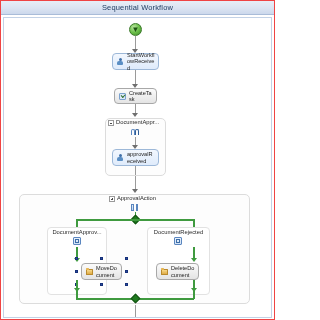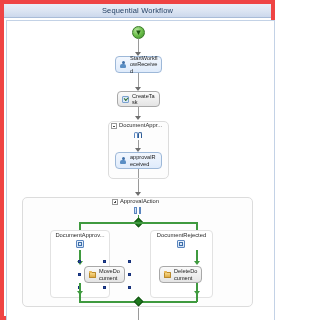--- a/index.html
+++ b/index.html
@@ -13,21 +13,21 @@
     font-family: "Liberation Sans", sans-serif;
     overflow: hidden;
   }
 
   #designer {
     position: relative;
     width: 275px;
     height: 320px;
     box-sizing: border-box;
     background: #ffffff;
-    border: 4px solid #ef4444;
+    border: 1px solid #ef4444;
   }
 
   
   #titlebar {
     position: absolute;
     left: 0; top: 0;
     width: 100%;
     height: 14px;
     box-sizing: border-box;
     background: linear-gradient(to bottom, #e8eef7 0%, #dbe4f2 55%, #ccd8ec 100%);

